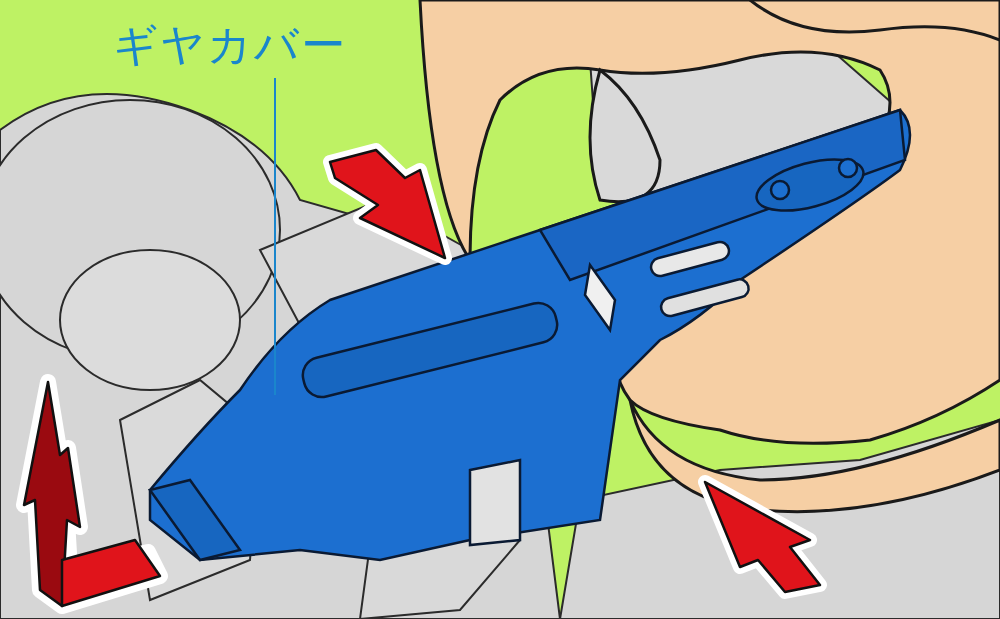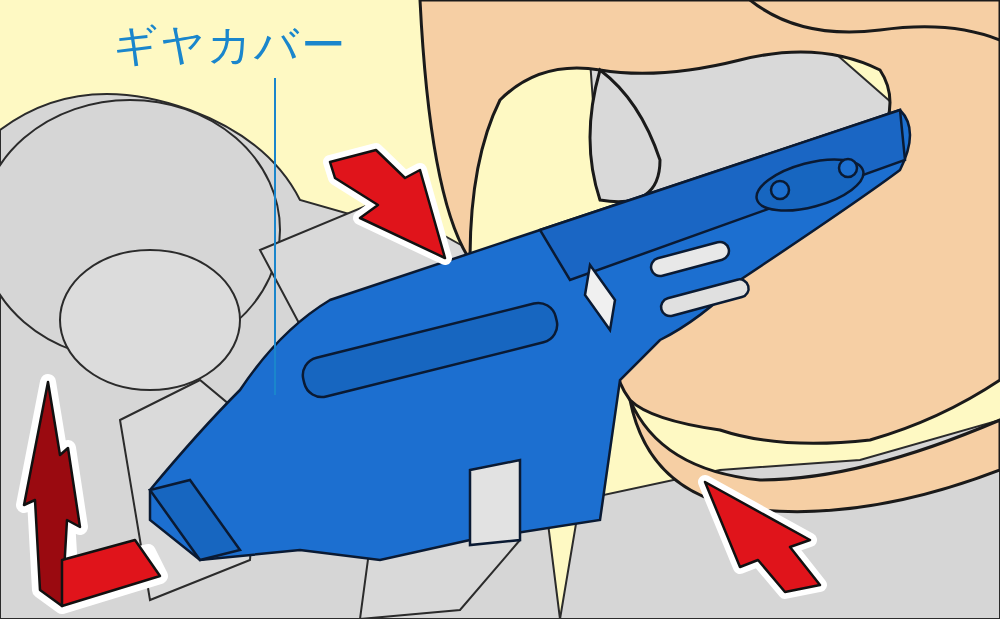--- a/index.html
+++ b/index.html
@@ -1,16 +1,16 @@
 <!DOCTYPE html>
 <html><head>
 <meta charset="utf-8">
 <style>
   html, body { margin:0; padding:0; background:#fff; }
-  #stage { position:relative; width:1000px; height:619px; overflow:hidden; background:#fef9c3; }
+  #stage { position:relative; width:1000px; height:619px; overflow:hidden; background:#bef264; }
   svg { position:absolute; left:0; top:0; }
   .label {
     position:absolute; left:113px; top:16px;
     font-family:"DejaVu Sans", sans-serif; font-size:44px; color:#1a86cc;
     letter-spacing:2px; font-weight:normal;
   }
 </style>
 </head>
 <body>
 

